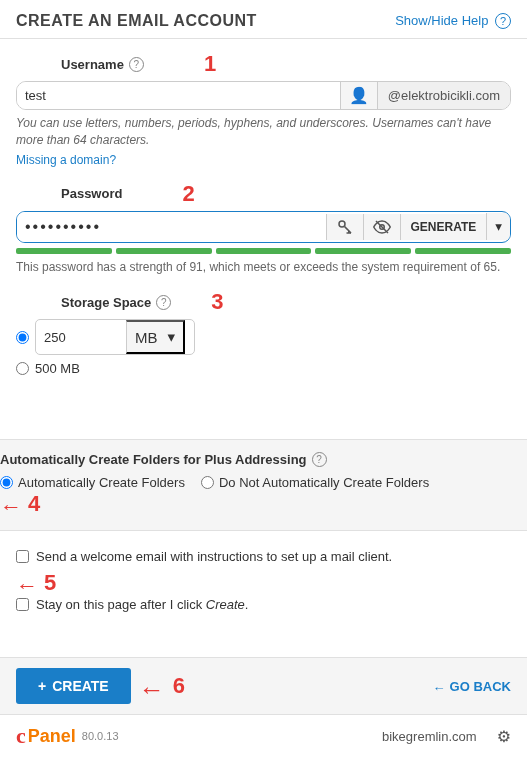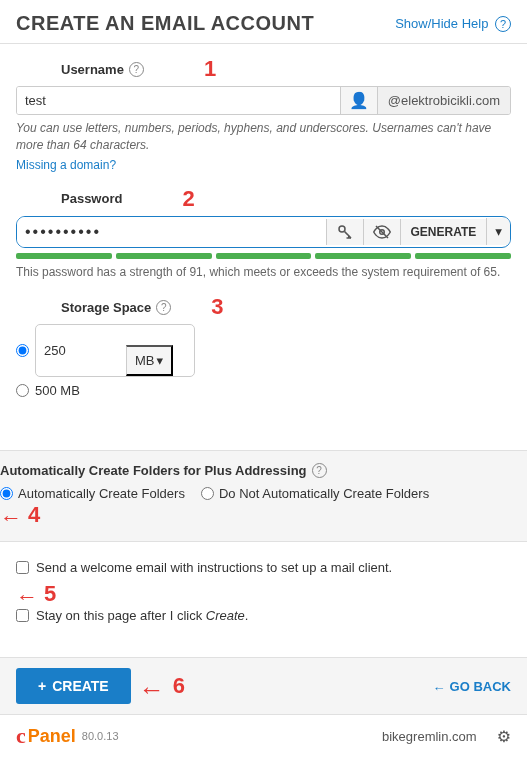--- a/index.html
+++ b/index.html
@@ -21,21 +21,21 @@
     
     .header {
       background: #fff;
       padding: 12px 16px 8px 16px;
       display: flex;
       justify-content: space-between;
       align-items: center;
       border-bottom: 1px solid #e0e0e0;
     }
     .header-title {
-      font-size: 20px;
+      font-size: 16px;
       font-weight: bold;
       color: #444;
       letter-spacing: 0.5px;
     }
     .header-help {
       color: #1a7ec8;
       font-size: 13px;
       text-decoration: none;
       cursor: pointer;
     }
@@ -77,21 +77,21 @@
       font-size: 10px;
       color: #888;
       margin-left: 5px;
       font-weight: normal;
     }
     
     .username-row {
       display: flex;
       align-items: center;
       border: 1px solid #ccc;
-      border-radius: 3px;
+      border-radius: 10px;
       overflow: hidden;
       background: #fff;
     }
     .username-input {
       flex: 1;
       border: none;
       outline: none;
       padding: 6px 8px;
       font-size: 13px;
       color: #333;
@@ -207,26 +207,25 @@
       padding: 6px 8px;
       font-size: 13px;
       width: 90px;
       color: #333;
     }
     .storage-unit-btn {
       padding: 6px 8px;
       background: #f5f5f5;
       border-left: 1px solid #ccc;
       cursor: pointer;
-      font-size: 13px;
-      color: #333;
-      display: flex;
-      align-items: center;
-      gap: 2px;
-      margin-top: 20px;
+      font-size: 15px;
+      color: #333;
+      display: flex;
+      align-items: center;
+      gap: 10px;
     }
     .radio-row {
       display: flex;
       align-items: center;
       margin-bottom: 6px;
       gap: 6px;
     }
     .radio-row input[type="radio"] { cursor: pointer; }
     
     .section-gray {

